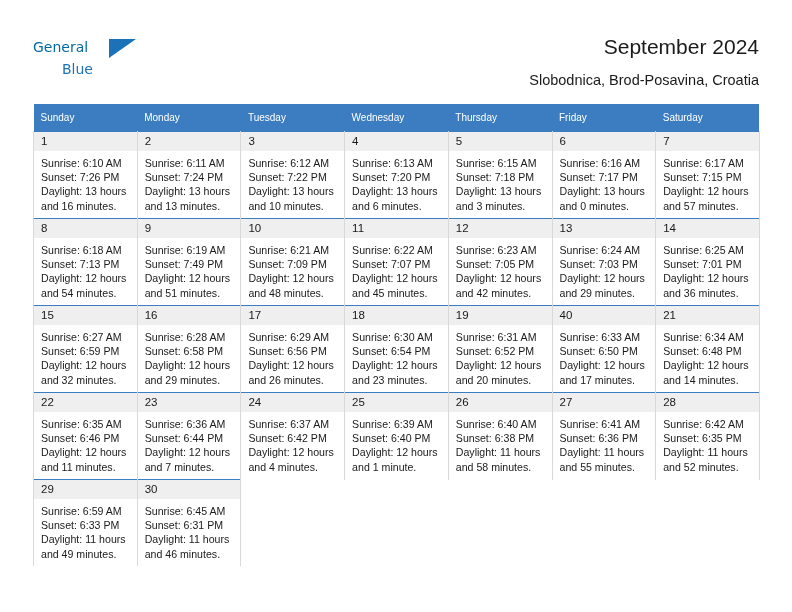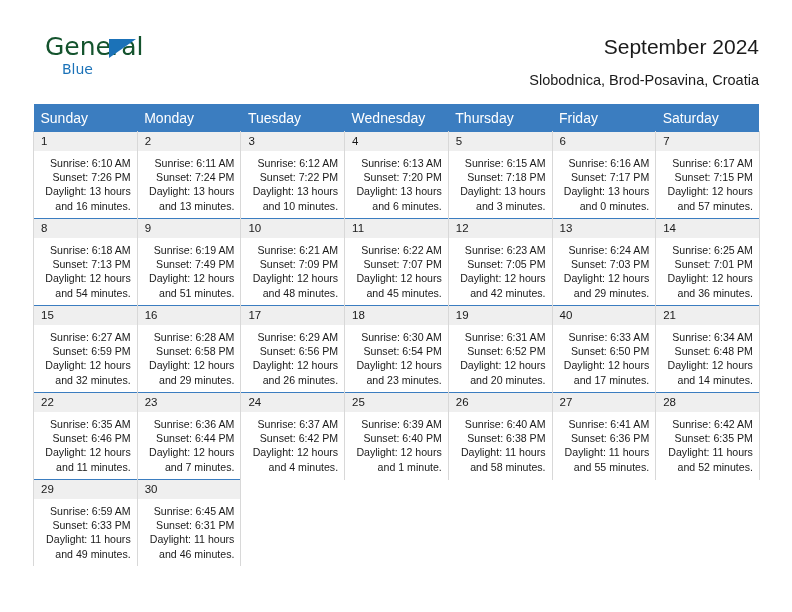--- a/index.html
+++ b/index.html
@@ -31,25 +31,25 @@
   }
   .logo {
     position: absolute;
     left: 33px;
     top: 36px;
     width: 130px;
     height: 48px;
   }
   .logo-general {
     position: absolute;
-    left: 12px;
+    left: 0;
     top: 0;
-    font-size: 25px;
+    font-size: 14px;
     letter-spacing: 0px;
-    color: #14532d;
+    color: #0369a1;
     font-family: "DejaVu Sans", sans-serif;
     font-weight: 400;
     line-height: 22px;
   }
   .logo-triangle {
     position: absolute;
     left: 76px;
     top: 3px;
     width: 0;
     height: 0;
@@ -96,21 +96,21 @@
     top: 104px;
     width: 726px;
     border-collapse: collapse;
     table-layout: fixed;
   }
   .calendar col { width: 103.71px; }
 
   thead th {
     background: #3b7dc0;
     color: #ffffff;
-    font-size: 14px;
+    font-size: 10px;
     font-weight: 400;
     text-align: left;
     padding: 5px 0 5px 7px;
     height: 17px;
     border: none;
   }
 
   tbody tr.week-row td {
     vertical-align: top;
     padding: 0;
@@ -129,21 +129,20 @@
   .daynum {
     background: #efefef;
     font-size: 11.5px;
     color: #1a1a1a;
     padding: 3px 0 3px 7px;
     height: 13px;
     line-height: 13px;
   }
   .cell-body {
     padding: 5px 6px 0 7px;
-    text-align: right;
   }
   .cell-body .line {
     font-size: 10.6px;
     line-height: 14.2px;
     color: #1a1a1a;
     white-space: nowrap;
   }
 </style>
 </head>
 <body>

